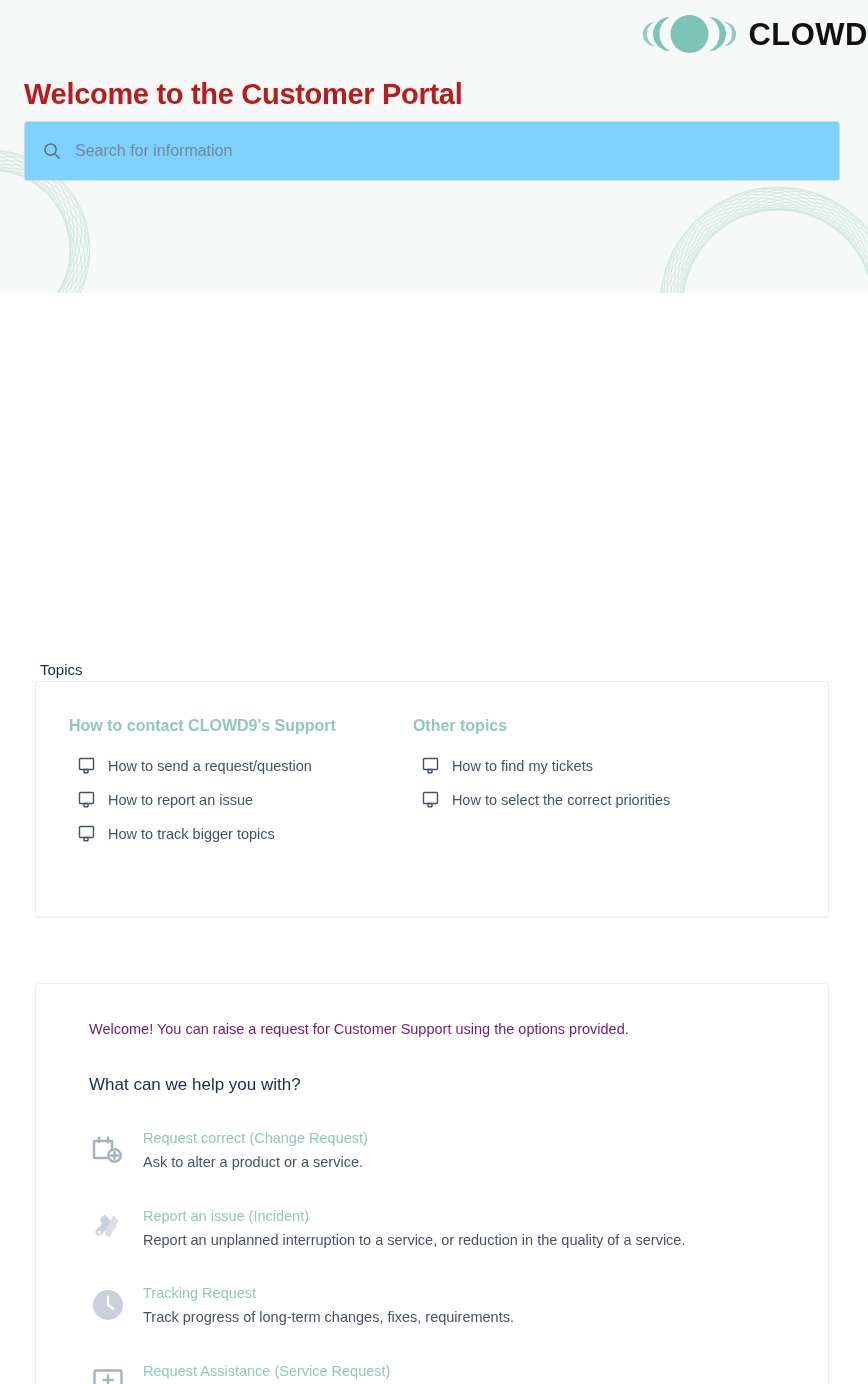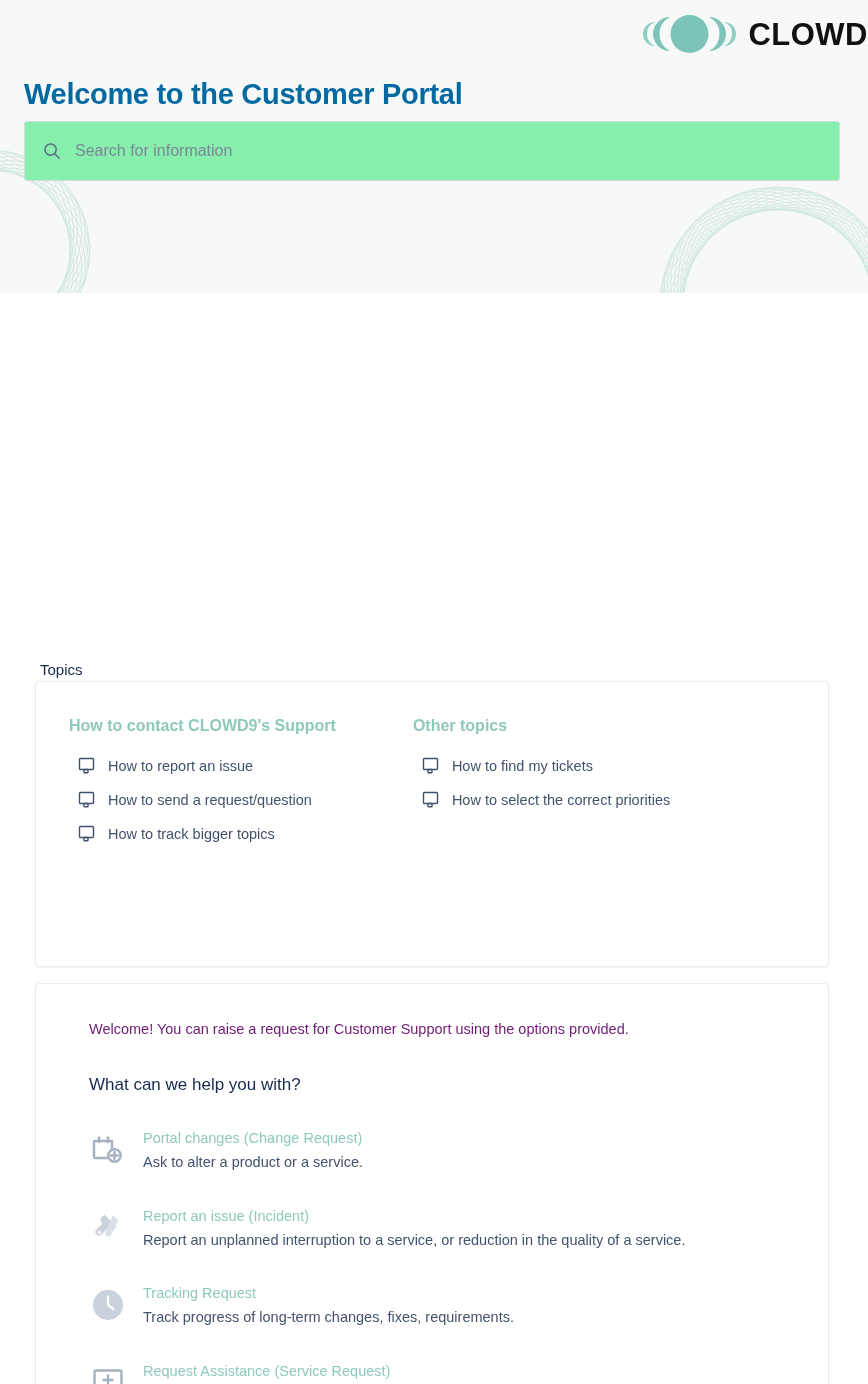--- a/index.html
+++ b/index.html
@@ -57,32 +57,32 @@
     font-weight: bold;
     color: #74c2b5;
   }
 
   .hero-title {
     position: absolute;
     left: 24px;
     top: 78px;
     font-size: 29px;
     font-weight: bold;
-    color: #0369a1;
+    color: #b91c1c;
     letter-spacing: -0.3px;
     z-index: 3;
   }
 
   .search-box {
     position: absolute;
     left: 24px;
     top: 121px;
     width: 816px;
     height: 60px;
-    background: #86efac;
+    background: #7dd3fc;
     border: 1px solid #d6d9de;
     border-radius: 3px;
     display: flex;
     align-items: center;
     padding: 0 18px;
     z-index: 3;
   }
   .search-icon { flex: 0 0 auto; margin-right: 14px; display: block; }
   .search-input {
     flex: 1 1 auto;
@@ -109,21 +109,21 @@
 
   .card {
     position: absolute;
     left: 35px;
     width: 794px;
     background: #ffffff;
     border: 1px solid #ebecf0;
     border-radius: 4px;
     box-shadow: 0 1px 2px rgba(9,30,66,0.06);
   }
-  .card-topics { top: 388px; height: 286px; }
+  .card-topics { top: 388px; height: 236px; }
   .card-requests { top: 690px; height: 684px; }
 
   .topics-grid {
     display: flex;
     padding: 35px 33px 0 33px;
   }
   .topics-col { width: 360px; }
   .topics-col.col-2 { width: 400px; }
 
   .topics-heading {
@@ -282,29 +282,29 @@
     <div class="topics-grid">
 
       <div class="topics-col col-1">
         <div class="topics-heading">How to contact CLOWD9's Support</div>
 
         <div class="topic-item">
           <svg class="topic-icon" width="17" height="17" viewBox="0 0 17 17">
             <rect x="1.5" y="1.5" width="14" height="11" rx="1" fill="none" stroke="#42526e" stroke-width="1.4"></rect>
             <rect x="6" y="12.5" width="4" height="3.2" rx="0.5" fill="none" stroke="#42526e" stroke-width="1.4"></rect>
           </svg>
-          <span class="topic-label">How to report an issue</span>
+          <span class="topic-label">How to send a request/question</span>
         </div>
 
         <div class="topic-item">
           <svg class="topic-icon" width="17" height="17" viewBox="0 0 17 17">
             <rect x="1.5" y="1.5" width="14" height="11" rx="1" fill="none" stroke="#42526e" stroke-width="1.4"></rect>
             <rect x="6" y="12.5" width="4" height="3.2" rx="0.5" fill="none" stroke="#42526e" stroke-width="1.4"></rect>
           </svg>
-          <span class="topic-label">How to send a request/question</span>
+          <span class="topic-label">How to report an issue</span>
         </div>
 
         <div class="topic-item">
           <svg class="topic-icon" width="17" height="17" viewBox="0 0 17 17">
             <rect x="1.5" y="1.5" width="14" height="11" rx="1" fill="none" stroke="#42526e" stroke-width="1.4"></rect>
             <rect x="6" y="12.5" width="4" height="3.2" rx="0.5" fill="none" stroke="#42526e" stroke-width="1.4"></rect>
           </svg>
           <span class="topic-label">How to track bigger topics</span>
         </div>
       </div>
@@ -345,21 +345,21 @@
             <path d="M4 8 h17 v17 h-17 a1 1 0 0 1 -1 -1 v-15 a1 1 0 0 1 1 -1 z" fill="none" stroke="#a5b0c0" stroke-width="2.4"></path>
             <line x1="8" y1="4.5" x2="8" y2="9" stroke="#a5b0c0" stroke-width="2.4" stroke-linecap="round"></line>
             <line x1="17" y1="4.5" x2="17" y2="9" stroke="#a5b0c0" stroke-width="2.4" stroke-linecap="round"></line>
             <circle cx="23.5" cy="22.5" r="7.5" fill="#ffffff"></circle>
             <circle cx="23.5" cy="22.5" r="6.2" fill="none" stroke="#a5b0c0" stroke-width="2.4"></circle>
             <line x1="23.5" y1="19" x2="23.5" y2="26" stroke="#a5b0c0" stroke-width="2.4" stroke-linecap="round"></line>
             <line x1="20" y1="22.5" x2="27" y2="22.5" stroke="#a5b0c0" stroke-width="2.4" stroke-linecap="round"></line>
           </svg>
         </div>
         <div class="req-body">
-          <div class="req-title">Portal changes (Change Request)</div>
+          <div class="req-title">Request correct (Change Request)</div>
           <div class="req-desc">Ask to alter a product or a service.</div>
         </div>
       </div>
 
       <div class="req-item">
         <div class="req-icon">
           <svg width="34" height="34" viewBox="0 0 34 34">
             <path d="M13.5 3.5 L9 8 L11 13 L5.5 18.5 A3.5 3.5 0 1 0 10.5 23.5 L16 18 L21 20 L25.5 15.5 Z" fill="#c9d1dc"></path>
             <path d="M22 4 L27.5 9.5 L20 24 A3 3 0 0 1 14.5 21.5 Z" fill="#dbe0e8"></path>
             <circle cx="8.5" cy="21.5" r="1.7" fill="#ffffff"></circle>

